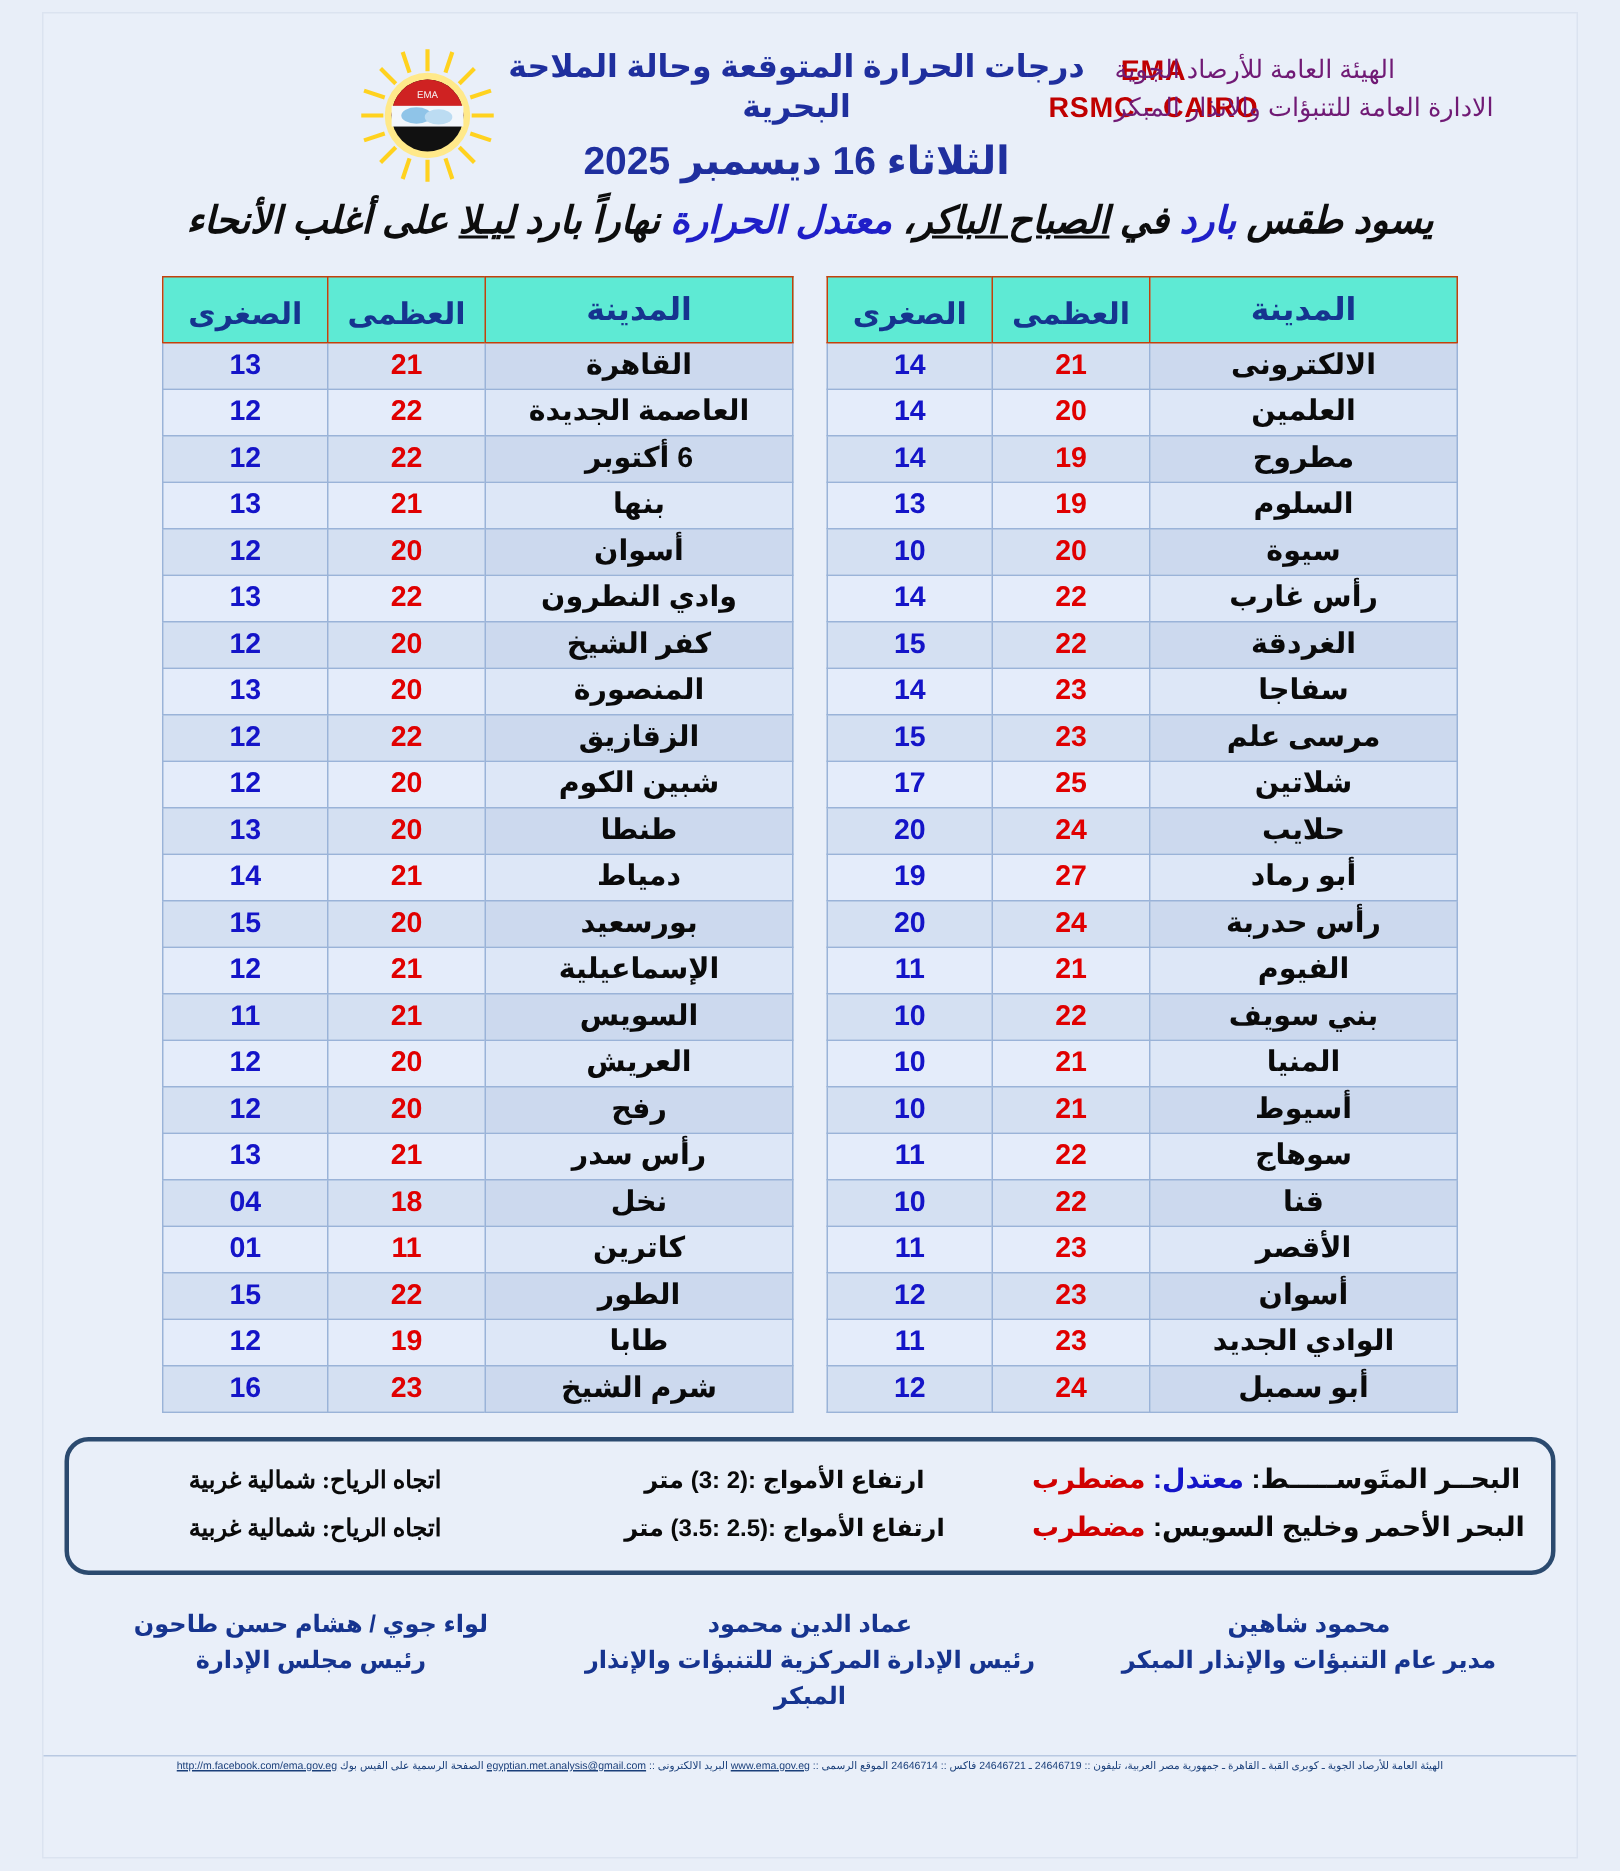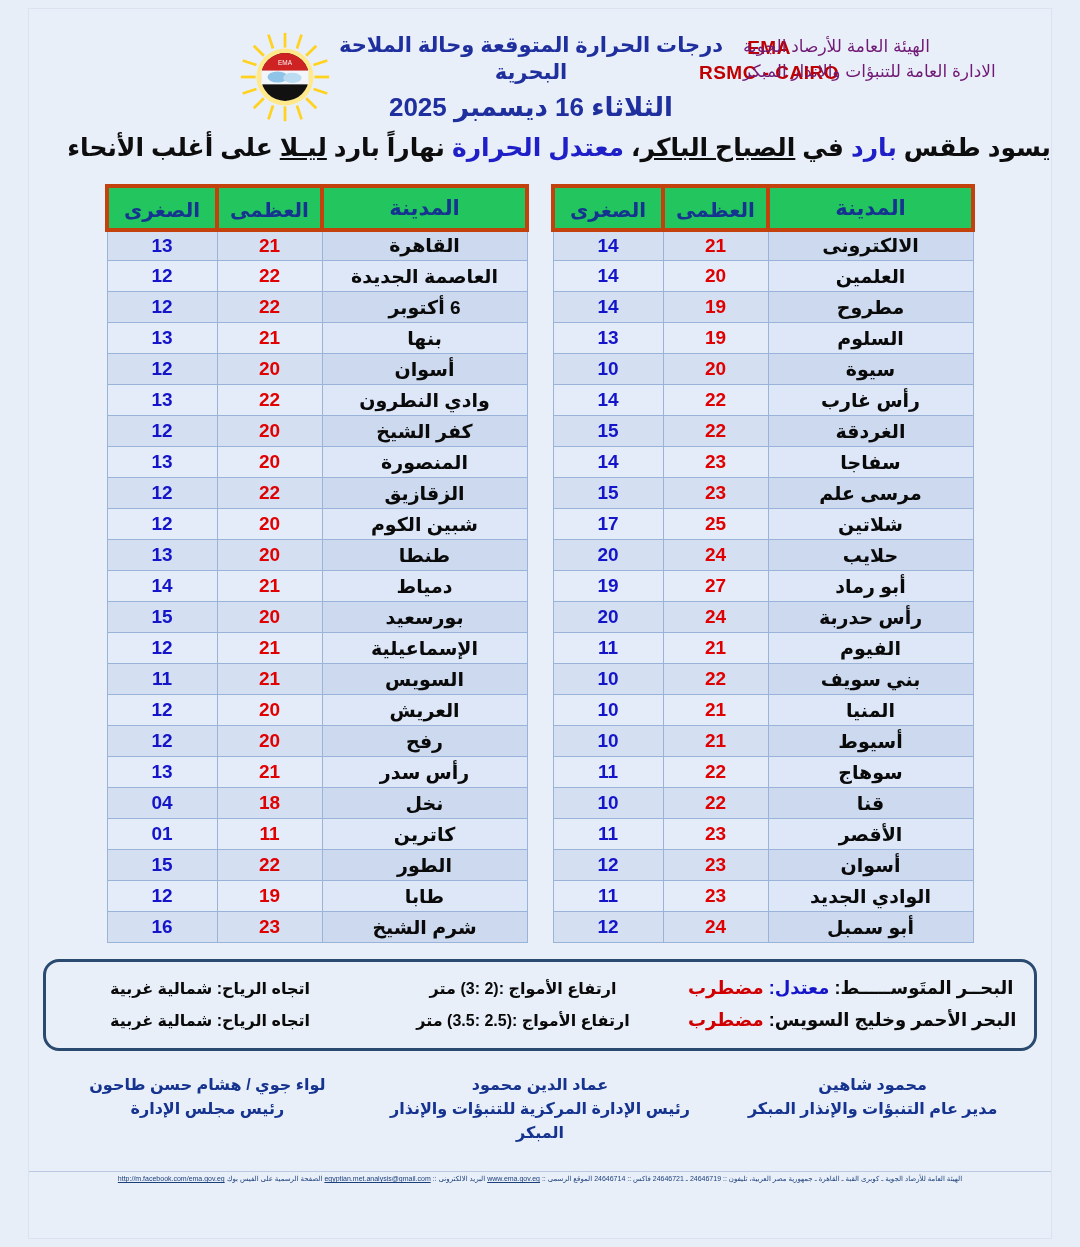--- a/index.html
+++ b/index.html
@@ -37,23 +37,24 @@
   .hdr-center .l1 { font-size:21px; line-height:1.3; }
   .hdr-center .l2 { font-size:26px; line-height:1.35; margin-top:4px; }
 
   .logo {
     position:absolute; left:210px; top:22px;
     width:92px; height:92px;
   }
 
   
   .subtitle {
-    font-size:25px; font-weight:bold;
+    text-align:center; font-size:25px; font-weight:bold;
     color:#0d0d0d; margin-top:4px; line-height:1.3;
     direction:rtl;
+    font-style:italic;
   }
   .subtitle .blue { color:#1f1fc8; }
   .subtitle .u { text-decoration:underline; }
 
   
   .tables {
     display:flex; justify-content:center; gap:22px;
     margin-top:20px; direction:rtl;
   }
   table.fc {
@@ -61,22 +62,22 @@
     border:1px solid #7d9cc9;
     table-layout:fixed;
   }
   table.fc th, table.fc td {
     border:1px solid #9ab3d8;
     height:31px; padding:0 4px;
     text-align:center; vertical-align:middle;
     font-weight:bold; font-size:19px;
   }
   table.fc thead th {
-    background:#22c55e; color:#16348f;
-    height:44px; font-size:20px; border:4px solid #c2410c;
+    background:#5eead4; color:#16348f;
+    height:44px; font-size:20px; border:1px solid #c2410c;
     vertical-align:bottom; padding-bottom:6px;
   }
   table.fc thead th.city-h { font-size:21px; vertical-align:middle; padding-bottom:0; }
   col.c-city { width:205px; }
   col.c-max  { width:105px; }
   col.c-min  { width:110px; }
   td.city { color:#0a0a0a; font-size:19px; }
   td.max  { color:#e00000; }
   td.min  { color:#1414c8; }
   tr.odd  td { background:#ccd9ee; }
@@ -88,21 +89,21 @@
   .marine {
     margin:16px 14px 0 14px;
     border:3px solid #2b4a6f;
     border-radius:16px;
     padding:10px 16px 12px 16px;
     direction:rtl;
   }
   .marine-row { display:flex; align-items:center; height:32px; }
   .m-sea   { width:330px; text-align:left; font-size:18px; font-weight:bold; color:#0a0a0a; }
   .m-wave  { width:330px; text-align:center; font-size:16px; font-weight:bold; color:#0a0a0a; }
-  .m-wind  { flex:1;      text-align:center; font-size:16px; font-weight:bold; color:#0a0a0a; }
+  .m-wind  { flex:1;      text-align:center; font-size:16px; font-weight:bold; color:#0a0a0a;font-family:Liberation Serif, serif; }
   .red  { color:#d00000; }
   .blue2{ color:#1414c8; }
 
   
   .signs {
     display:flex; margin-top:22px; direction:rtl; padding:0 12px;
   }
   .sign { flex:1; text-align:center; color:#16348f; font-weight:bold; line-height:1.5; }
   .sign .n { font-size:16px; }
   .sign .t { font-size:16px; }

